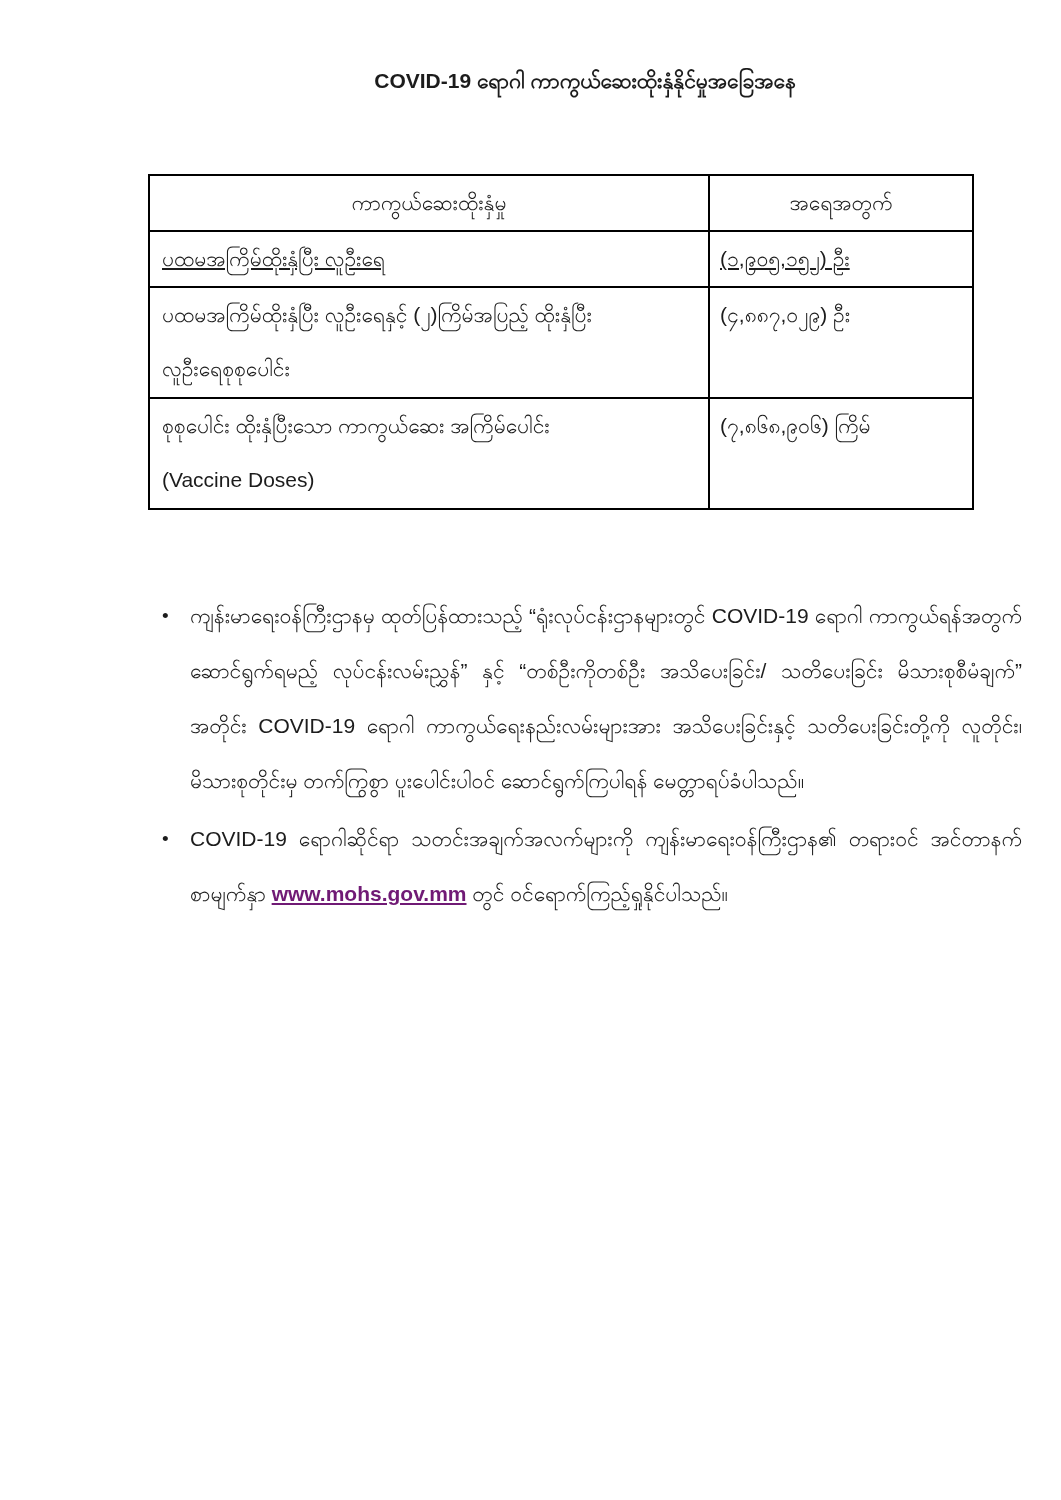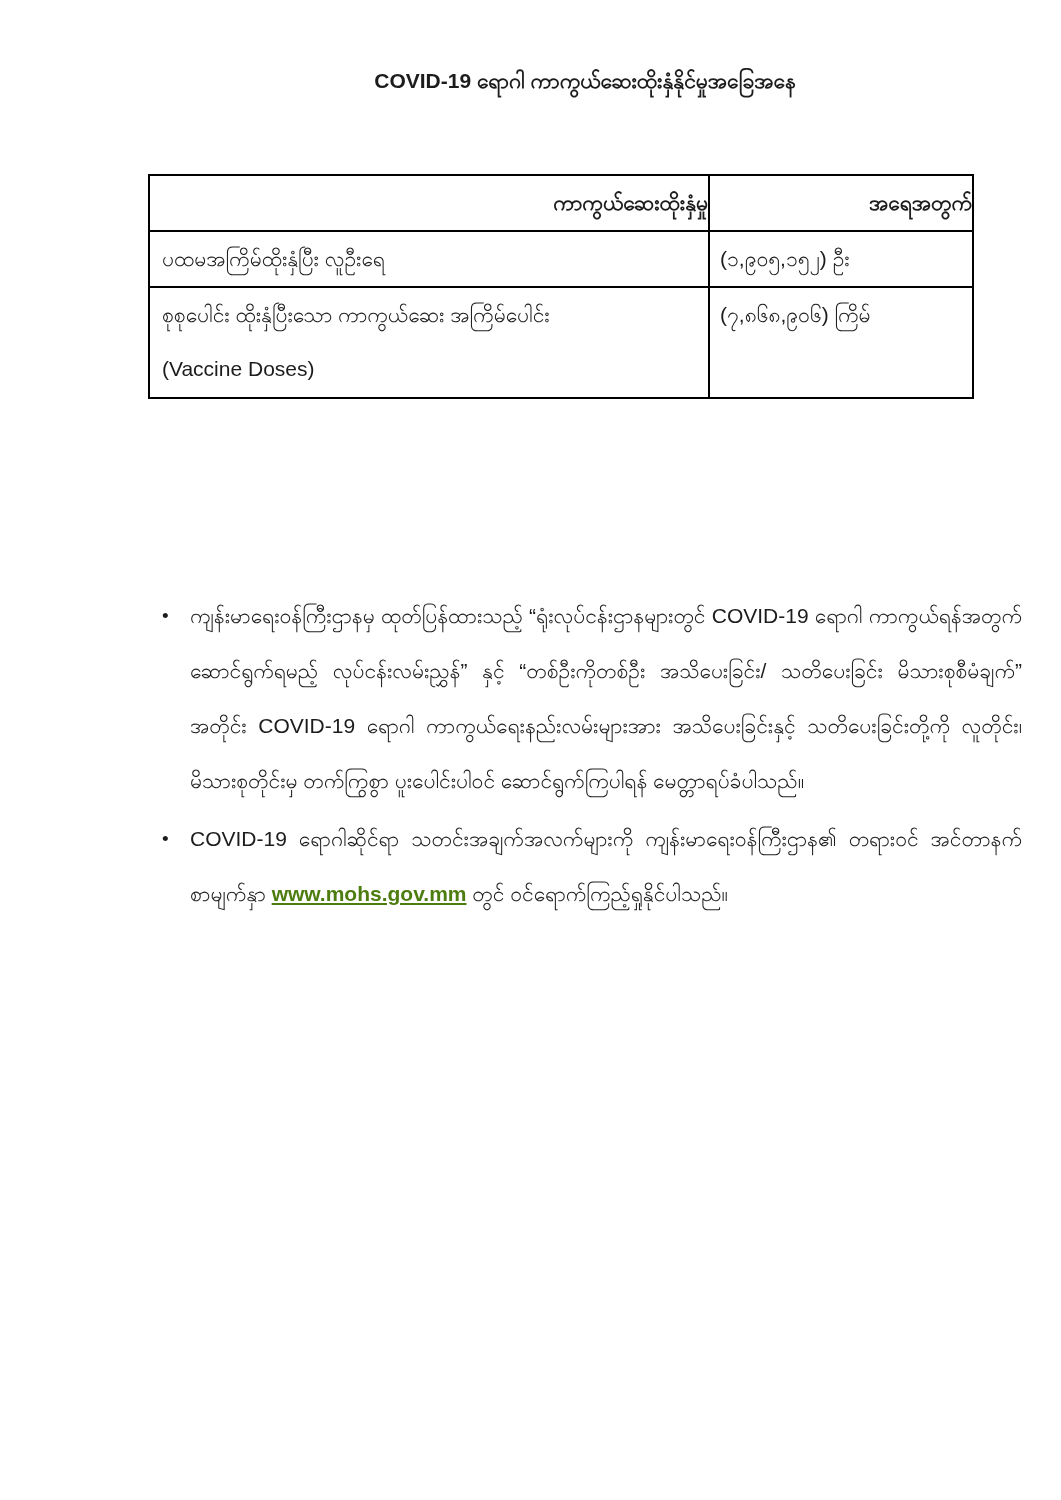--- a/index.html
+++ b/index.html
@@ -41,29 +41,29 @@
     border-collapse: collapse;
     table-layout: fixed;
     font-size: 21px;
   }
   table.vax th, table.vax td {
     border: 2px solid #000000;
     vertical-align: top;
     line-height: 54px;
   }
   table.vax th {
-    font-weight: bold;
-    text-align: right;
+    font-weight: normal;
+    text-align: center;
     height: 54px;
   }
   col.c-label { width: 560px; }
   col.c-value { width: 264px; }
   td.cell-label { text-align: left; padding: 0 12px; }
   td.cell-value { padding: 0 10px; }
-  tr.r-1line  { height: 55px; }
+  tr.r-1line  { height: 55px; text-decoration: underline; }
   tr.r-2line  { height: 111px; }
   .bullets {
     position: absolute;
     top: 588px;
     left: 148px;
     width: 874px;
     list-style: none;
     font-size: 21px;
     line-height: 55px;
   }
@@ -74,21 +74,21 @@
     margin-bottom: 3px;
   }
   .bullet-dot {
     position: absolute;
     left: 14px;
     top: 0;
     font-size: 19px;
     text-align: left;
   }
   a.doc-link {
-    color: #4d7c0f;
+    color: #701a75;
     font-weight: bold;
     text-decoration: underline;
     cursor: pointer;
   }
 </style>
 </head>
 <body>
 
 <div class="page">
 
@@ -108,20 +108,27 @@
     </thead>
     <tbody>
       <tr class="r-1line">
         <td class="cell-label">
           <div>ပထမအကြိမ်ထိုးနှံပြီး လူဦးရေ</div>
         </td>
         <td class="cell-value">(၁,၉၀၅,၁၅၂) ဦး</td>
       </tr>
       <tr class="r-2line">
         <td class="cell-label">
+          <div>ပထမအကြိမ်ထိုးနှံပြီး လူဦးရေနှင့် (၂)ကြိမ်အပြည့် ထိုးနှံပြီး</div>
+          <div>လူဦးရေစုစုပေါင်း</div>
+        </td>
+        <td class="cell-value">(၄,၈၈၇,၀၂၉) ဦး</td>
+      </tr>
+      <tr class="r-2line">
+        <td class="cell-label">
           <div>စုစုပေါင်း ထိုးနှံပြီးသော ကာကွယ်ဆေး အကြိမ်ပေါင်း</div>
           <div>(Vaccine Doses)</div>
         </td>
         <td class="cell-value">(၇,၈၆၈,၉၀၆) ကြိမ်</td>
       </tr>
     </tbody>
   </table>
 
   <ul class="bullets">
     <li>

